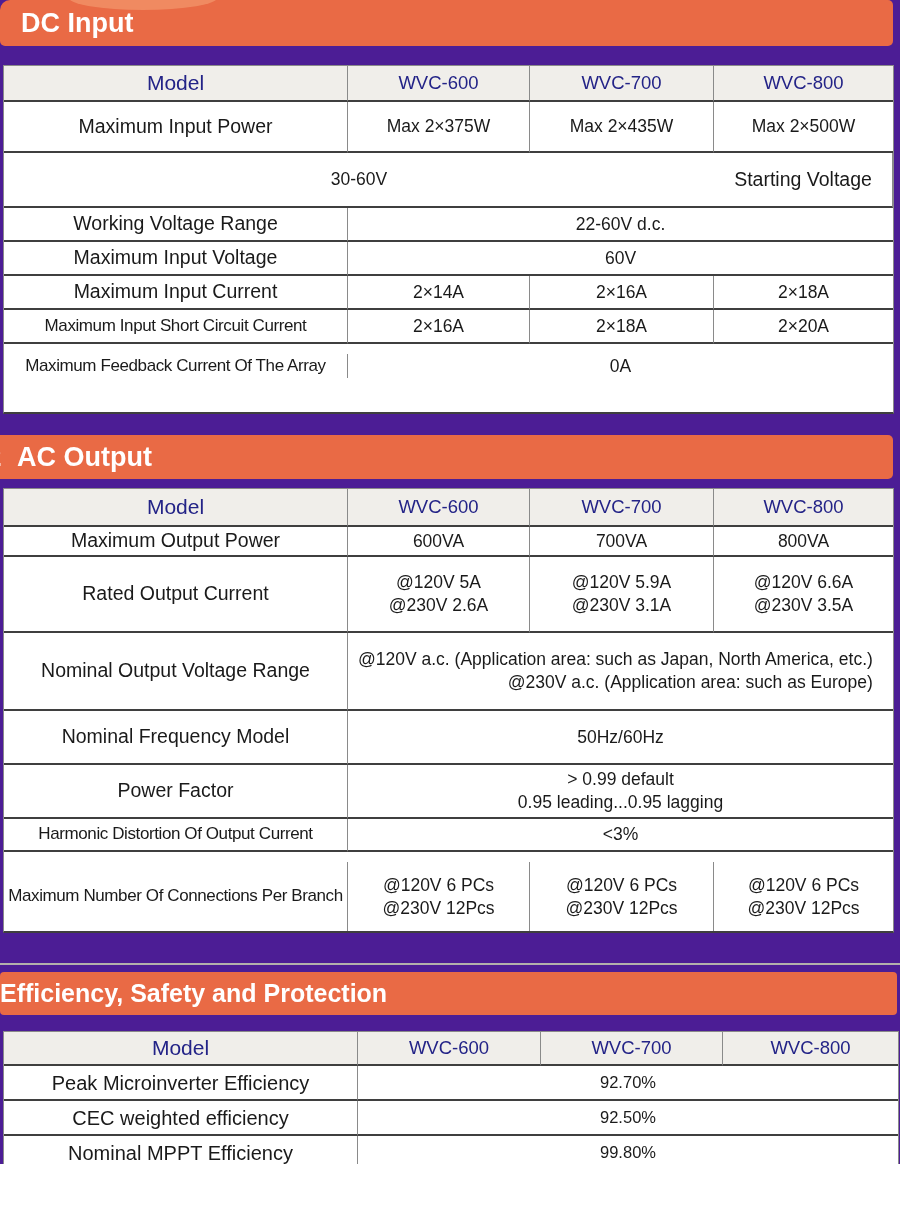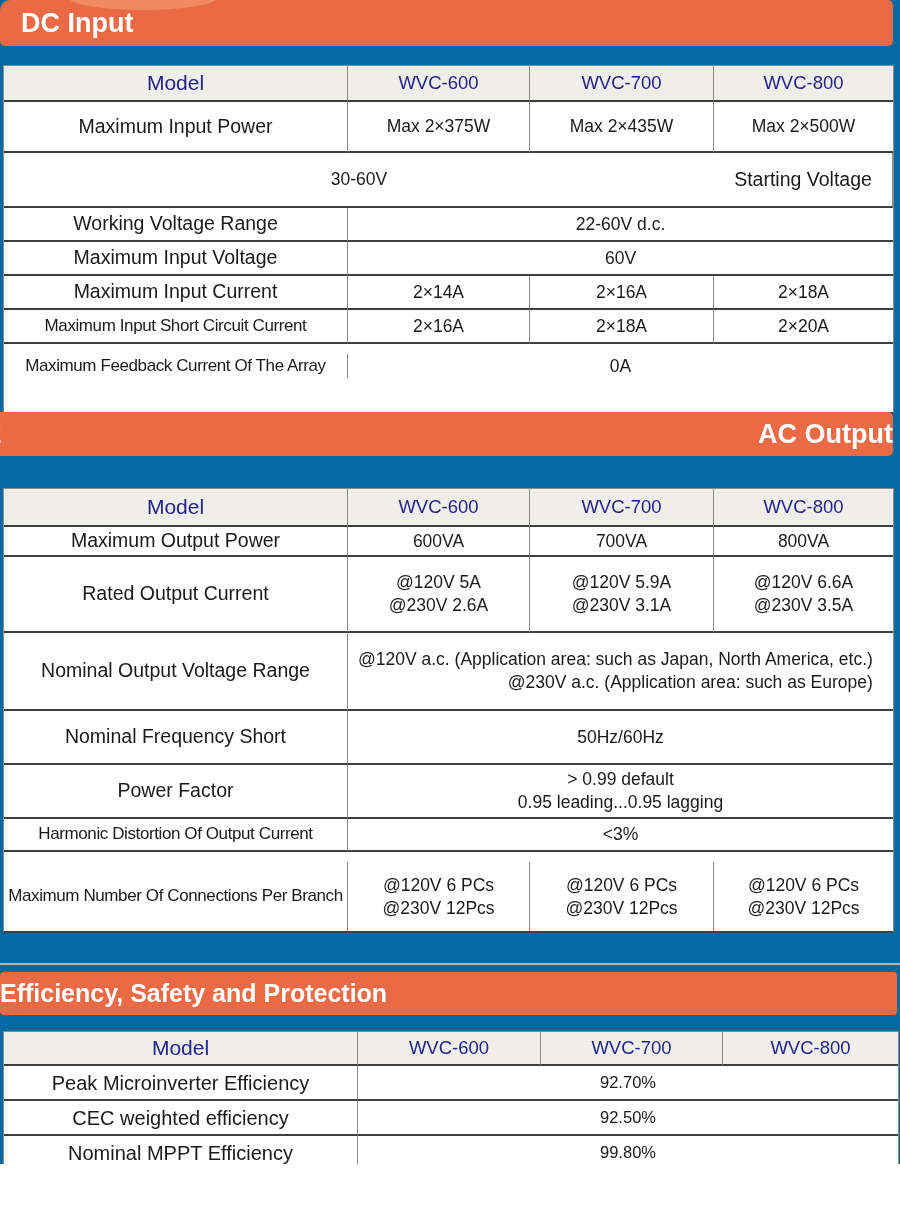--- a/index.html
+++ b/index.html
@@ -1,26 +1,26 @@
 <!DOCTYPE html>
 <html><head>
 <meta charset="utf-8">
 <style>
   html,body{margin:0;padding:0;background:#ffffff;}
   .page{
-    position:relative;width:900px;height:1164px;background:#0369a1;overflow:hidden;
+    position:relative;width:900px;height:1164px;background:#4c1d95;overflow:hidden;
     font-family:"Liberation Sans","DejaVu Sans",sans-serif;
   }
   
   .banner{
     position:absolute;left:0;background:#e96a45;overflow:hidden;
     display:flex;align-items:center;color:#ffffff;font-weight:bold;
   }
   .b0{top:0;height:46px;width:893px;border-radius:10px 5px 5px 5px;font-size:27px;}
-  .b1{top:412px;height:44px;width:893px;border-radius:0 5px 5px 0;font-size:27px;justify-content:flex-end;}
+  .b1{top:435px;height:44px;width:893px;border-radius:0 5px 5px 0;font-size:27px;}
   .b2{top:972px;height:43px;width:897px;border-radius:4px;font-size:25px;}
   .banner-text{position:relative;z-index:2;}
   .b0 .banner-text{margin-left:21px;}
   .b1 .banner-text{margin-left:17px;}
   .b2 .banner-text{}
   .banner-deco{
     position:absolute;left:68px;top:-16px;width:150px;height:26px;
     background:#f08a61;border-radius:50%;z-index:1;
   }
   .banner-prefix{
@@ -110,21 +110,21 @@
       <div class="cell label">Rated Output Current</div>
       <div class="cell value">@120V 5A
 @230V 2.6A</div>
       <div class="cell value">@120V 5.9A
 @230V 3.1A</div>
       <div class="cell value lastcol">@120V 6.6A
 @230V 3.5A</div>
       <div class="cell label">Nominal Output Voltage Range</div>
       <div class="cell value span3 lastcol leftal">@120V a.c. (Application area: such as Japan, North America, etc.)
 @230V a.c. (Application area: such as Europe)</div>
-      <div class="cell label">Nominal Frequency Short</div>
+      <div class="cell label">Nominal Frequency Model</div>
       <div class="cell value span3 lastcol">50Hz/60Hz</div>
       <div class="cell label">Power Factor</div>
       <div class="cell value span3 lastcol">&gt; 0.99 default
 0.95 leading...0.95 lagging</div>
       <div class="cell label cond">Harmonic Distortion Of Output Current</div>
       <div class="cell value span3 lastcol">&lt;3%</div>
       <div class="cell label cond lastrow">Maximum Number Of Connections Per Branch</div>
       <div class="cell value lastrow">@120V 6 PCs
 @230V 12Pcs</div>
       <div class="cell value lastrow">@120V 6 PCs

